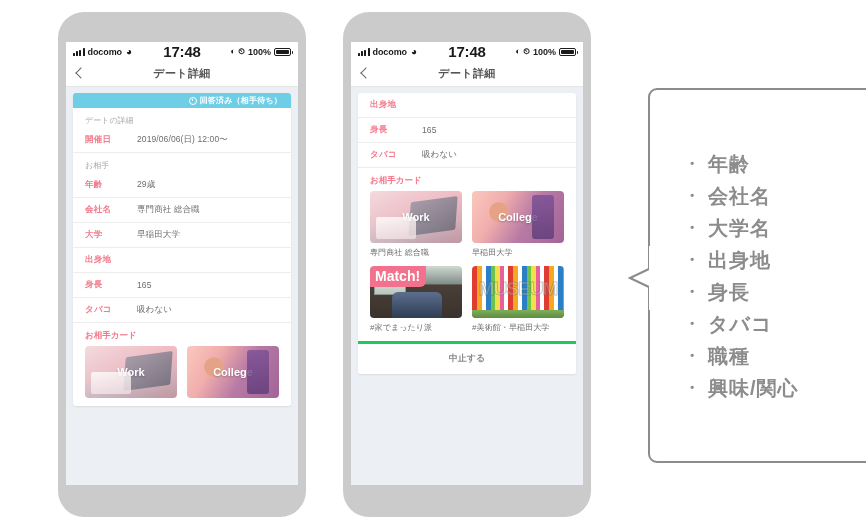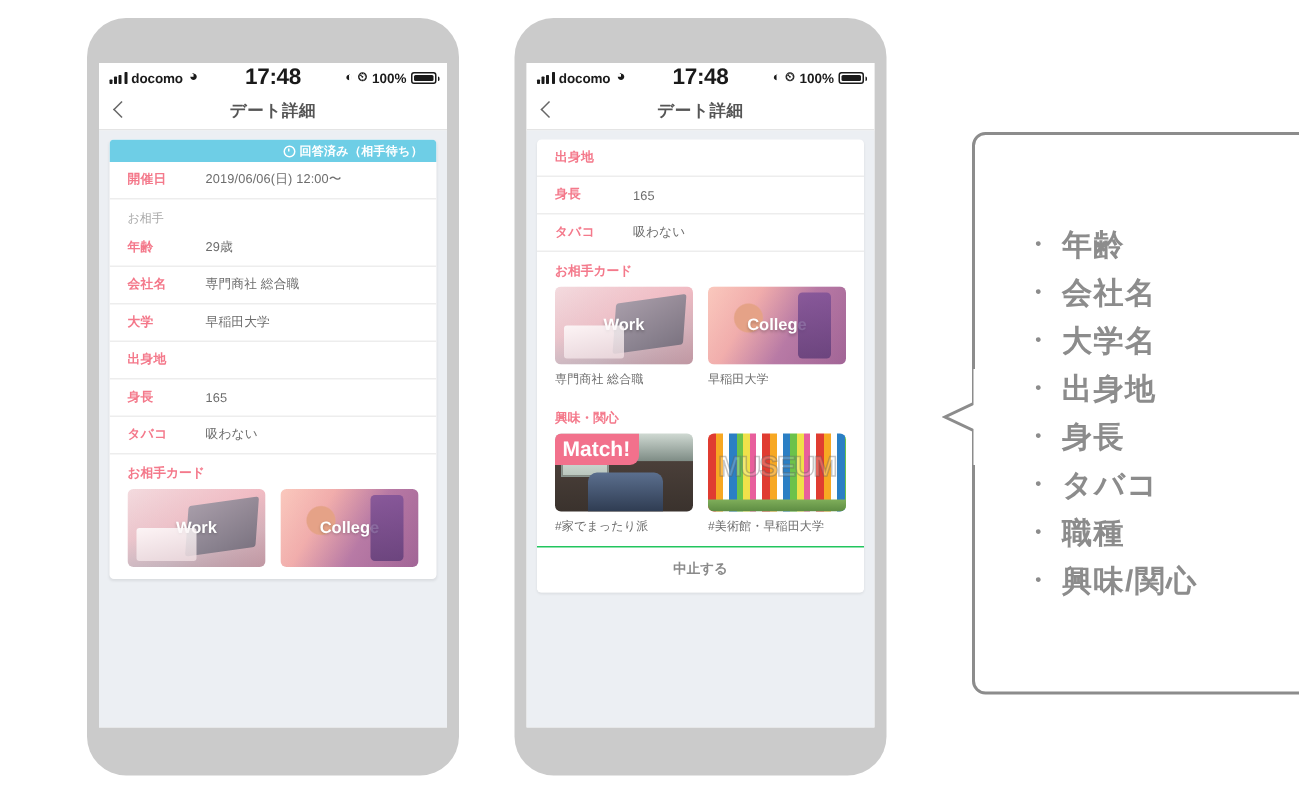--- a/index.html
+++ b/index.html
@@ -222,21 +222,21 @@
     background: linear-gradient(180deg,#7fae5a,#5d8c42);
   }
   .img-museum::after {
     content:"MUSEUM"; position:absolute; left:0; right:0; top:12px;
     text-align:center; font-size:19px; font-weight:bold; letter-spacing:-1px;
     color: rgba(255,255,255,.20);
     -webkit-text-stroke: 1px rgba(90,90,90,.35);
   }
 
   .cancel-btn {
-    border-top: 1px solid #22c55e;
+    border-top: 3px solid #22c55e;
     text-align: center; padding: 8px 0 9px 0;
     font-size: 9px; color: #8a8a8a; font-weight: bold;
     background: #fff;
   }
 
   
   .fade-bottom {
     position: absolute; left: 0; right: 0; bottom: 0; height: 26px;
     background: linear-gradient(180deg, rgba(236,239,243,0), rgba(203,203,203,.0));
     pointer-events: none;
@@ -301,20 +301,21 @@
       </div>
 
       <div class="body">
         <div class="card">
 
           <div class="banner">
             <span class="clock-ic"></span>
             <span>回答済み（相手待ち）</span>
           </div>
 
+          <div class="sec-title">デートの詳細</div>
           <div class="row">
             <span class="row-label">開催日</span>
             <span class="row-value">2019/06/06(日) 12:00〜</span>
           </div>
 
           <div class="sec-title">お相手</div>
           <div class="row">
             <span class="row-label">年齢</span>
             <span class="row-value">29歳</span>
           </div>
@@ -413,21 +414,20 @@
               <div class="pcap">専門商社 総合職</div>
             </div>
             <div class="pcard">
               <div class="pthumb img-college">
                 <div class="ov">College</div>
               </div>
               <div class="pcap">早稲田大学</div>
             </div>
           </div>
 
-          <div class="sub-title">興味・関心</div>
           <div class="cardgrid">
             <div class="pcard">
               <div class="pthumb img-home">
                 <div class="match-badge">Match!</div>
               </div>
               <div class="pcap">#家でまったり派</div>
             </div>
             <div class="pcard">
               <div class="pthumb img-museum"></div>
               <div class="pcap">#美術館・早稲田大学</div>

